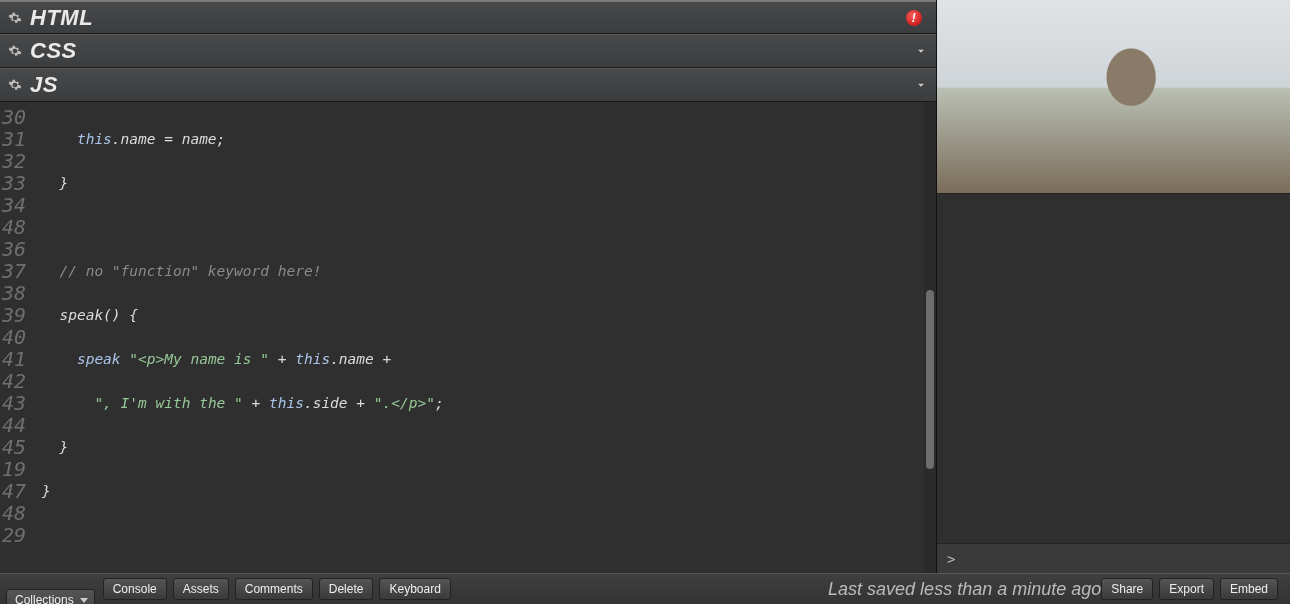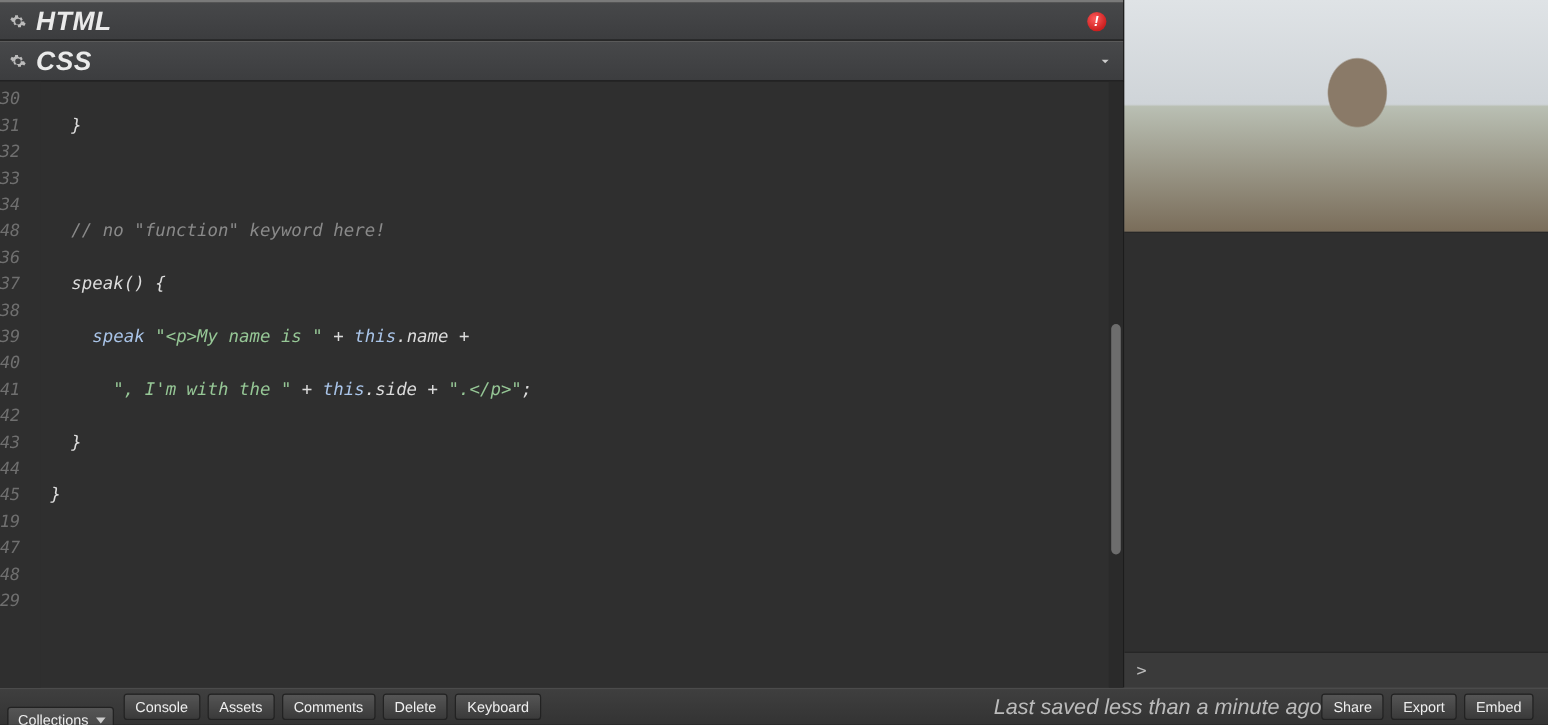--- a/index.html
+++ b/index.html
@@ -28,22 +28,22 @@
     color: #fff; font-size: 12px; font-weight: 700;
     display: flex; align-items: center; justify-content: center;
     margin-right: 6px;
   }
   .chevron {
     width: 14px; height: 14px; fill: #ccc;
   }
   .editor-wrap { flex: 1; display: flex; min-height: 0; background: #2f2f2f; position: relative; }
   .gutter {
     width: 34px; background: #2f2f2f; color: #6f6f6f;
-    font-family: Menlo, Consolas, monospace; font-size: 14px;
-    text-align: left; padding-right: 6px; padding-top: 4px;
+    font-family: Menlo, Consolas, monospace; font-size: 20px;
+    text-align: center; padding-right: 6px; padding-top: 4px;
     line-height: 22px;
   }
   .gutter .ln { position: relative; }
   .code {
     flex: 1; font-family: Menlo, Consolas, monospace; font-size: 14.5px;
     line-height: 22px; padding-top: 4px; padding-left: 8px;
     color: #dcdcdc; white-space: pre;
     position: relative;
   }
   .tok-kw   { color: #a9c4e8; }
@@ -128,20 +128,30 @@
         <svg class="gear" viewBox="0 0 24 24">
             <path d="M12 8a4 4 0 1 0 0 8 4 4 0 0 0 0-8zm9 4a7 7 0 0 1-.1 1.2l2.1 1.6-2 3.4-2.5-1a7 7 0 0 1-2 .1l-.4 2.7h-4l-.4-2.7a7 7 0 0 1-2-1.1l-2.5 1-2-3.4 2.1-1.6A7 7 0 0 1 3 12a7 7 0 0 1 .1-1.2L1 9.2l2-3.4 2.5 1a7 7 0 0 1 2-1.1L7.9 3h4l.4 2.7a7 7 0 0 1 2 1.1l2.5-1 2 3.4-2.1 1.6c.1.4.1.8.1 1.2z"></path>
           </svg>
         <span>CSS</span>
         <span class="spacer"></span>
         <svg class="chevron" viewBox="0 0 24 24">
             <path d="M7 10l5 5 5-5z"></path>
           </svg>
       </div>
 
+      <div class="panel-header">
+        <svg class="gear" viewBox="0 0 24 24">
+            <path d="M12 8a4 4 0 1 0 0 8 4 4 0 0 0 0-8zm9 4a7 7 0 0 1-.1 1.2l2.1 1.6-2 3.4-2.5-1a7 7 0 0 1-2 .1l-.4 2.7h-4l-.4-2.7a7 7 0 0 1-2-1.1l-2.5 1-2-3.4 2.1-1.6A7 7 0 0 1 3 12a7 7 0 0 1 .1-1.2L1 9.2l2-3.4 2.5 1a7 7 0 0 1 2-1.1L7.9 3h4l.4 2.7a7 7 0 0 1 2 1.1l2.5-1 2 3.4-2.1 1.6c.1.4.1.8.1 1.2z"></path>
+          </svg>
+        <span>JS</span>
+        <span class="spacer"></span>
+        <svg class="chevron" viewBox="0 0 24 24">
+            <path d="M7 10l5 5 5-5z"></path>
+          </svg>
+      </div>
 
       <div class="editor-wrap">
         <div class="gutter">
           <div class="ln">30</div>
           <div class="ln">31</div>
           <div class="ln">32</div>
           <div class="ln">33</div>
           <div class="ln">34</div>
           <div class="ln">48</div>
           <div class="ln">36</div>
@@ -153,20 +163,21 @@
           <div class="ln">42</div>
           <div class="ln">43</div>
           <div class="ln">44</div>
           <div class="ln">45</div>
           <div class="ln">19</div>
           <div class="ln">47</div>
           <div class="ln">48</div>
           <div class="ln">29</div>
         </div>
         <div class="code">
+<div><span>    </span><span class="tok-kw">this</span><span>.name = name;</span></div>
 <div><span>  </span><span>}</span></div>
 <div>&nbsp;</div>
 <div><span>  </span><span class="tok-com">// no "function" keyword here!</span></div>
 <div><span>  </span><span>speak() {</span></div>
 <div><span>    </span><span class="tok-kw">speak </span><span class="tok-str">"&lt;p&gt;My name is "</span><span> + </span><span class="tok-kw">this</span><span>.name + </span></div>
 <div><span>      </span><span class="tok-str">", I'm with the "</span><span> + </span><span class="tok-kw">this</span><span>.side + </span><span class="tok-str">".&lt;/p&gt;"</span><span>;</span></div>
 <div><span>  </span><span>}</span></div>
 <div><span>}</span></div>
 <div>&nbsp;</div>
 

